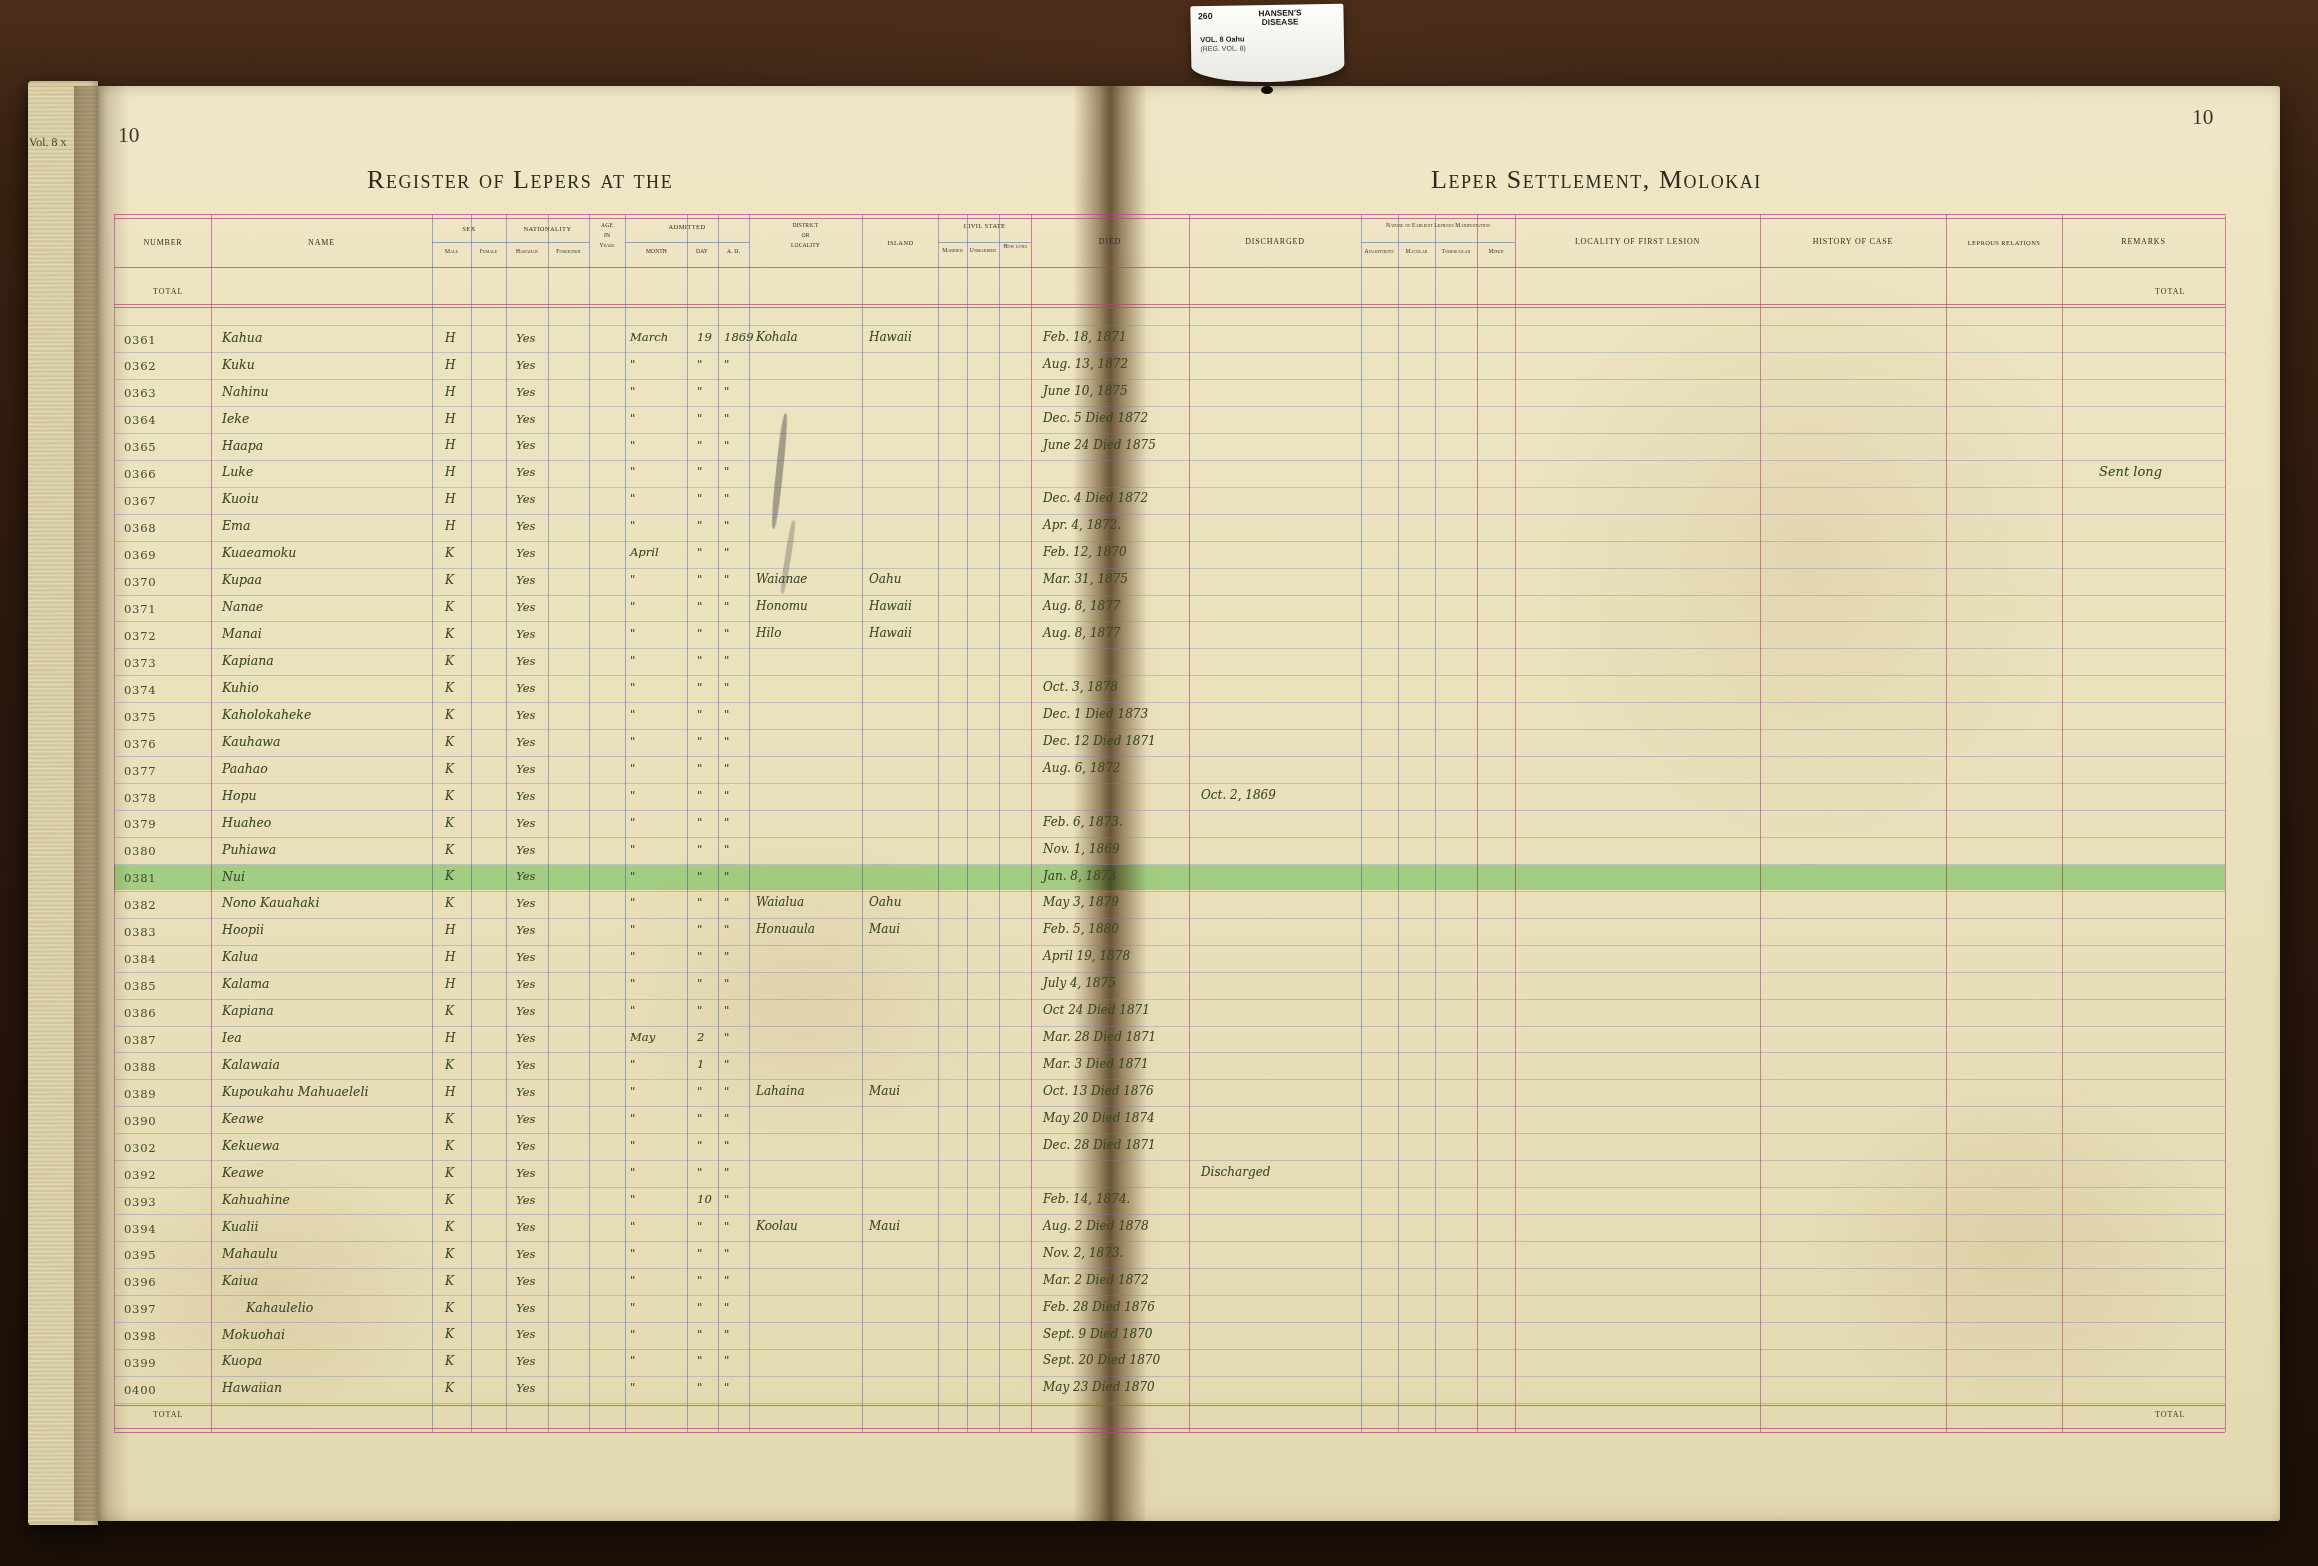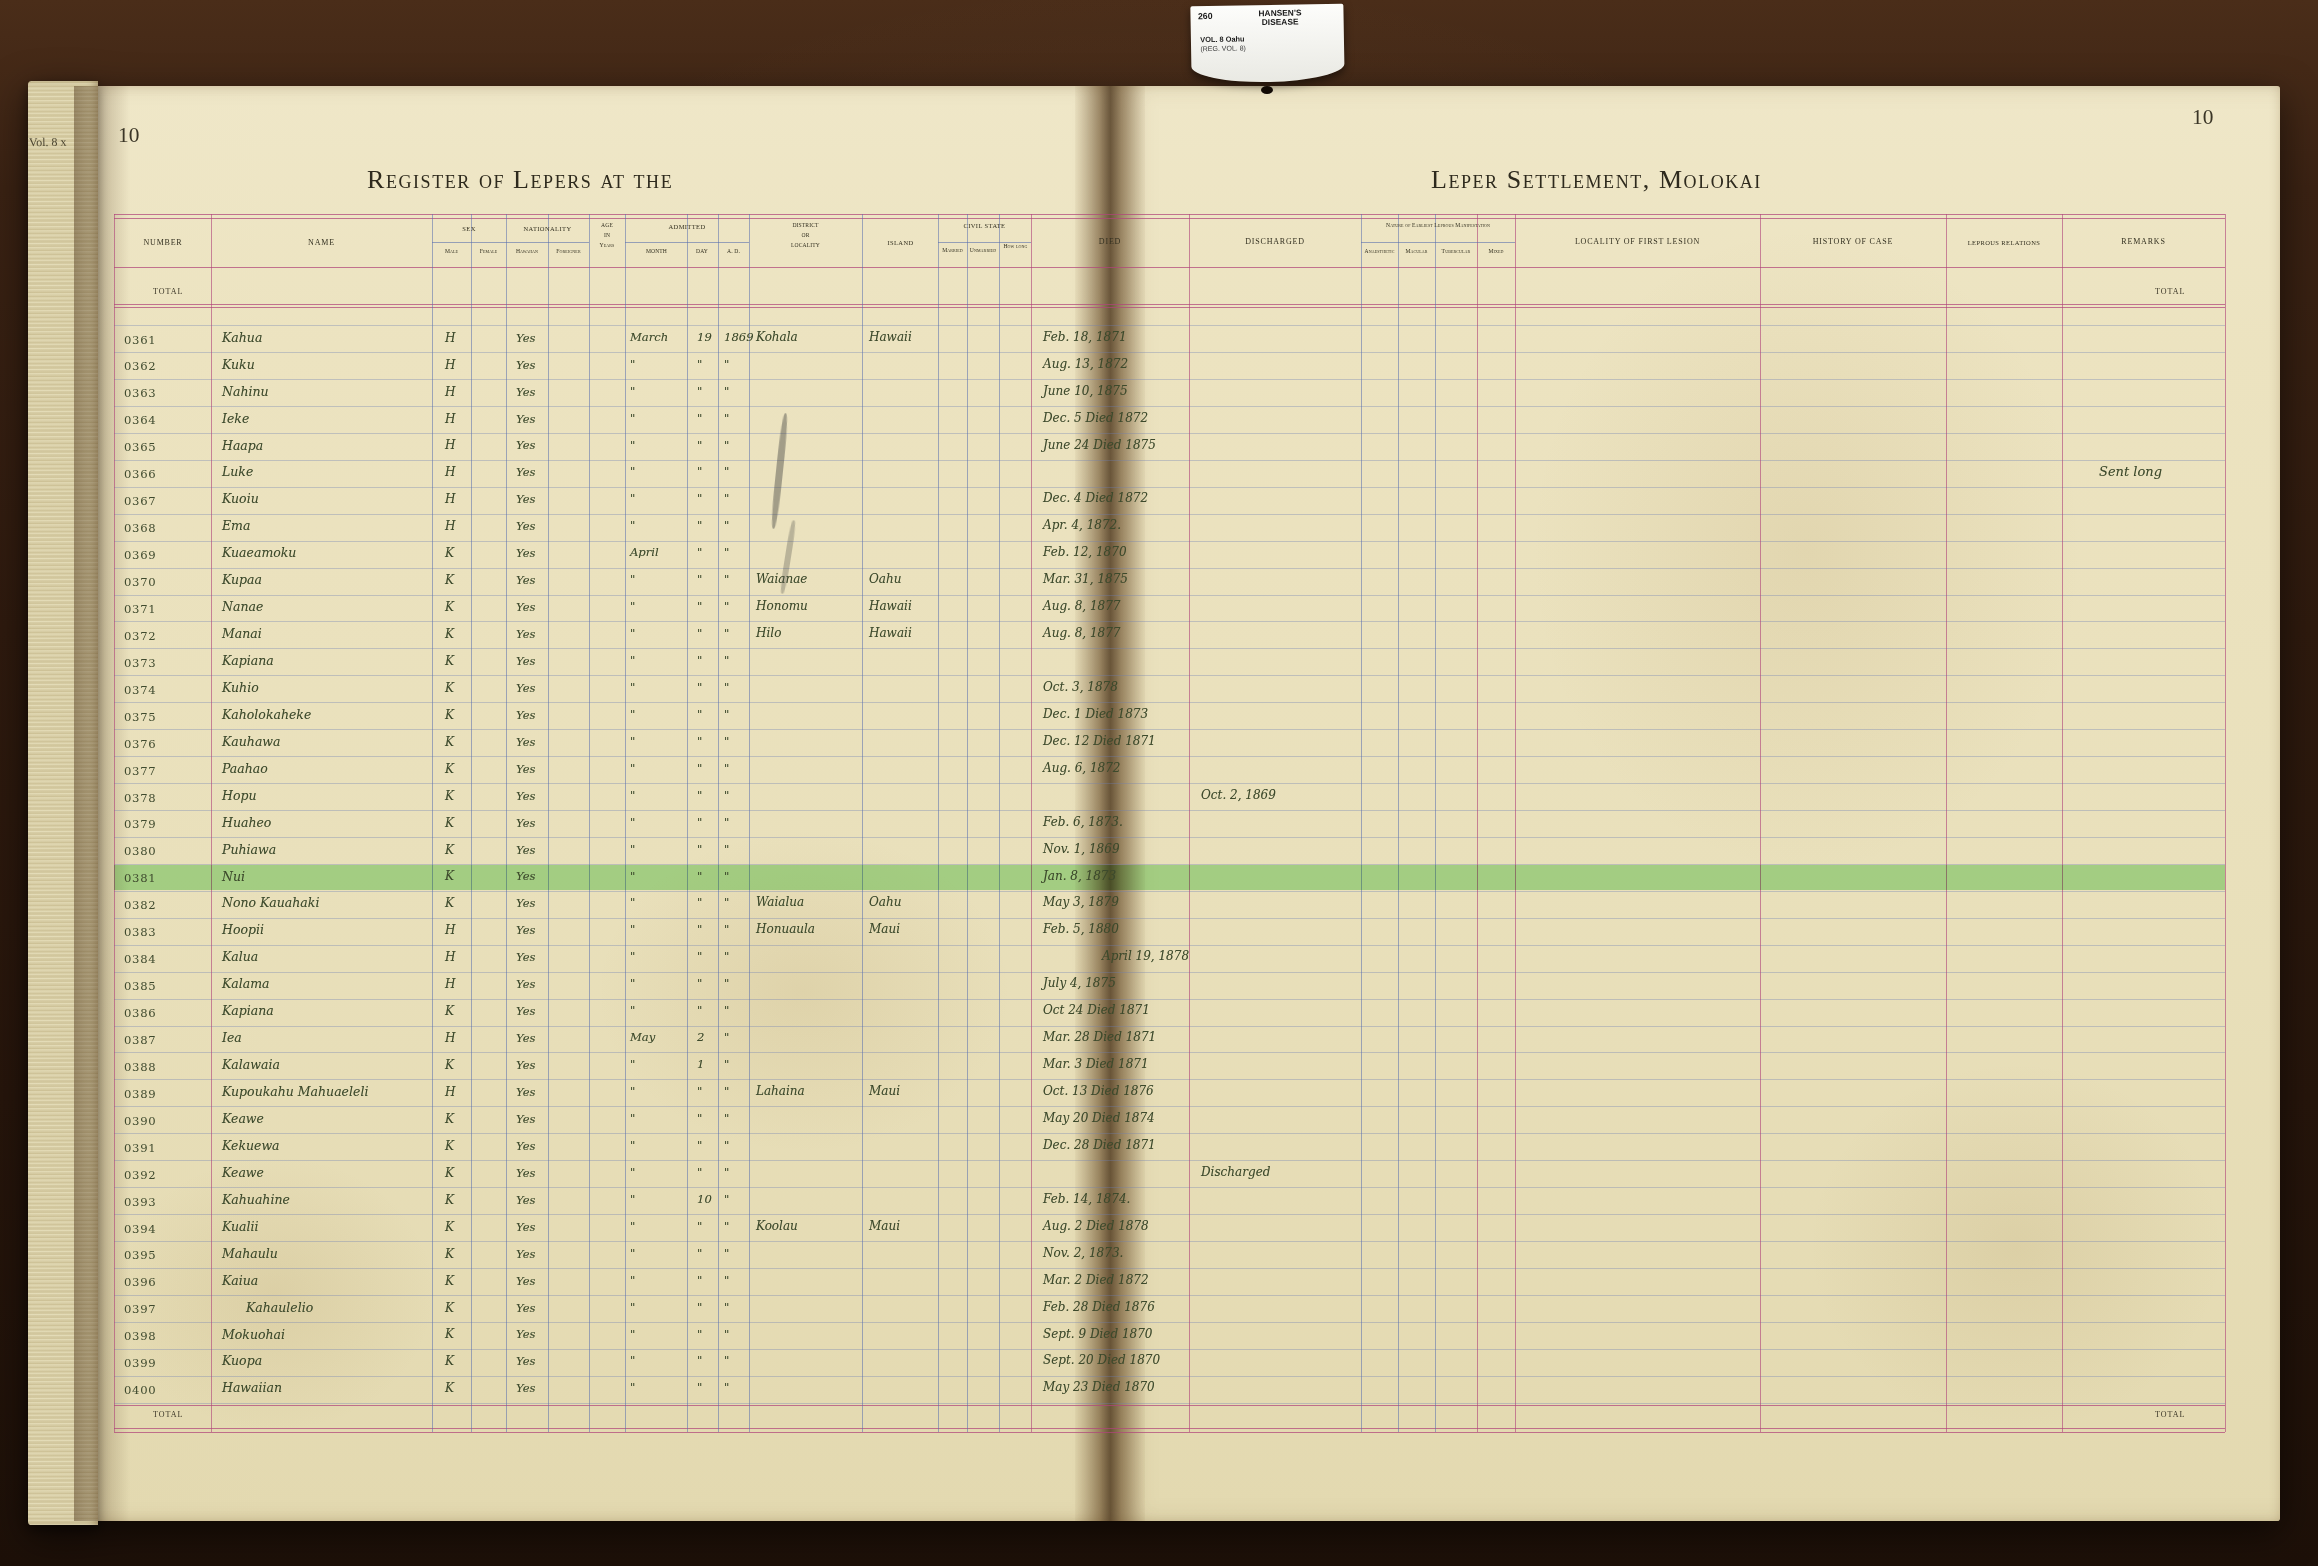--- a/index.html
+++ b/index.html
@@ -484,21 +484,21 @@
       <div class="hw" style="left:1043px;top:922px;font-size:12px;">Feb. 5, 1880</div>
     </div>
     <div>
       <div class="num" style="left:124px;top:952px;font-size:11.6px;">0384</div>
       <div class="hw" style="left:222px;top:949px;font-size:12.5px;">Kalua</div>
       <div class="hw" style="left:445px;top:950px;font-size:12px;">H</div>
       <div class="hw" style="left:516px;top:950px;font-size:11.6px;">Yes</div>
       <div class="hw" style="left:630px;top:949px;font-size:11.6px;">"</div>
       <div class="hw" style="left:697px;top:949px;font-size:11.6px;">"</div>
       <div class="hw" style="left:724px;top:949px;font-size:11.6px;">"</div>
-      <div class="hw" style="left:1102px;top:949px;font-size:12px;">April 19, 1878</div>
+      <div class="hw" style="left:1043px;top:949px;font-size:12px;">April 19, 1878</div>
     </div>
     <div>
       <div class="num" style="left:124px;top:979px;font-size:11.6px;">0385</div>
       <div class="hw" style="left:222px;top:976px;font-size:12.5px;">Kalama</div>
       <div class="hw" style="left:445px;top:977px;font-size:12px;">H</div>
       <div class="hw" style="left:516px;top:977px;font-size:11.6px;">Yes</div>
       <div class="hw" style="left:630px;top:976px;font-size:11.6px;">"</div>
       <div class="hw" style="left:697px;top:976px;font-size:11.6px;">"</div>
       <div class="hw" style="left:724px;top:976px;font-size:11.6px;">"</div>
       <div class="hw" style="left:1043px;top:976px;font-size:12px;">July 4, 1875</div>
@@ -549,21 +549,21 @@
       <div class="num" style="left:124px;top:1114px;font-size:11.6px;">0390</div>
       <div class="hw" style="left:222px;top:1111px;font-size:12.5px;">Keawe</div>
       <div class="hw" style="left:445px;top:1112px;font-size:12px;">K</div>
       <div class="hw" style="left:516px;top:1112px;font-size:11.6px;">Yes</div>
       <div class="hw" style="left:630px;top:1111px;font-size:11.6px;">"</div>
       <div class="hw" style="left:697px;top:1111px;font-size:11.6px;">"</div>
       <div class="hw" style="left:724px;top:1111px;font-size:11.6px;">"</div>
       <div class="hw" style="left:1043px;top:1111px;font-size:12px;">May 20 Died 1874</div>
     </div>
     <div>
-      <div class="num" style="left:124px;top:1141px;font-size:11.6px;">0391</div>
+      <div class="num" style="left:124px;top:1141px;font-size:11.6px;">0302</div>
       <div class="hw" style="left:222px;top:1138px;font-size:12.5px;">Kekuewa</div>
       <div class="hw" style="left:445px;top:1139px;font-size:12px;">K</div>
       <div class="hw" style="left:516px;top:1139px;font-size:11.6px;">Yes</div>
       <div class="hw" style="left:630px;top:1138px;font-size:11.6px;">"</div>
       <div class="hw" style="left:697px;top:1138px;font-size:11.6px;">"</div>
       <div class="hw" style="left:724px;top:1138px;font-size:11.6px;">"</div>
       <div class="hw" style="left:1043px;top:1138px;font-size:12px;">Dec. 28 Died 1871</div>
     </div>
     <div>
       <div class="num" style="left:124px;top:1168px;font-size:11.6px;">0392</div>

